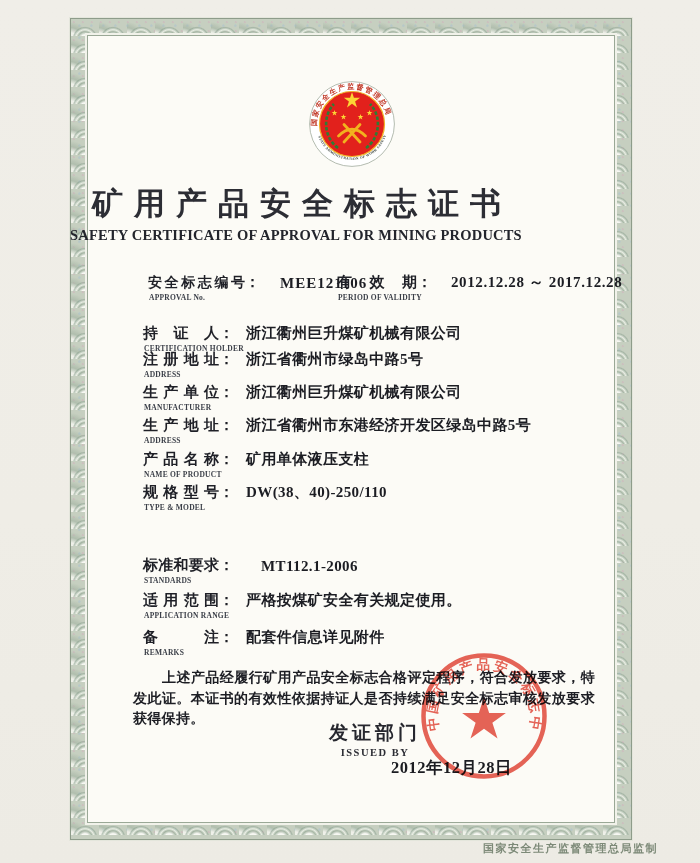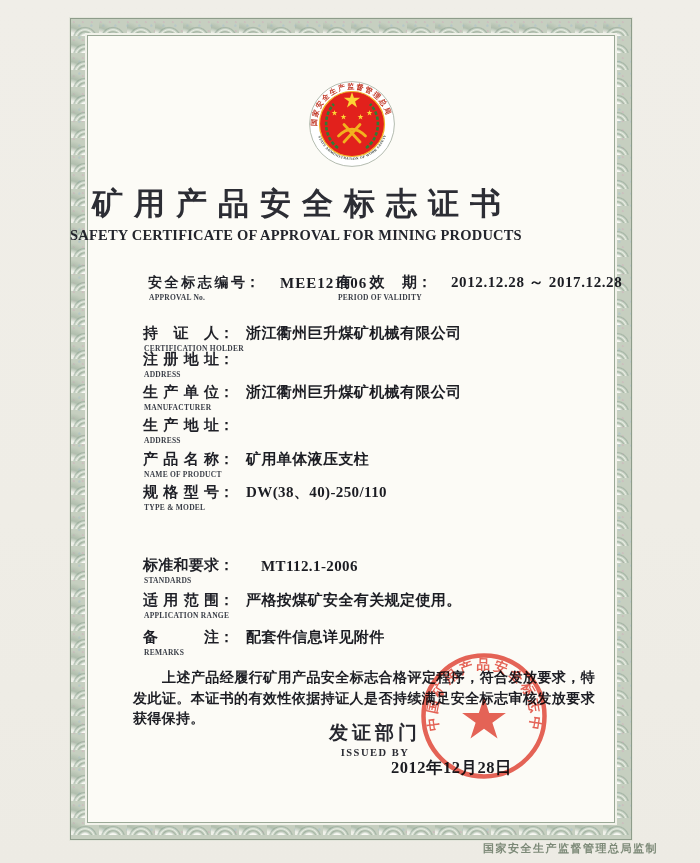--- a/index.html
+++ b/index.html
@@ -149,35 +149,37 @@
       <span class="en">CERTIFICATION HOLDER</span>
     </span>
     <span class="val">浙江衢州巨升煤矿机械有限公司</span>
   </div>
 
   <div class="row f-regaddr">
     <span class="lblwrap">
       <span class="zh">注册地址</span><span class="colon">：</span>
       <span class="en">ADDRESS</span>
     </span>
+    <span class="val">浙江省衢州市绿岛中路5号</span>
   </div>
 
   <div class="row f-manu">
     <span class="lblwrap">
       <span class="zh">生产单位</span><span class="colon">：</span>
       <span class="en">MANUFACTURER</span>
     </span>
     <span class="val">浙江衢州巨升煤矿机械有限公司</span>
   </div>
 
   <div class="row f-prodaddr">
     <span class="lblwrap">
       <span class="zh">生产地址</span><span class="colon">：</span>
       <span class="en">ADDRESS</span>
     </span>
+    <span class="val">浙江省衢州市东港经济开发区绿岛中路5号</span>
   </div>
 
   <div class="row f-prodname">
     <span class="lblwrap">
       <span class="zh">产品名称</span><span class="colon">：</span>
       <span class="en">NAME OF PRODUCT</span>
     </span>
     <span class="val">矿用单体液压支柱</span>
   </div>
 

